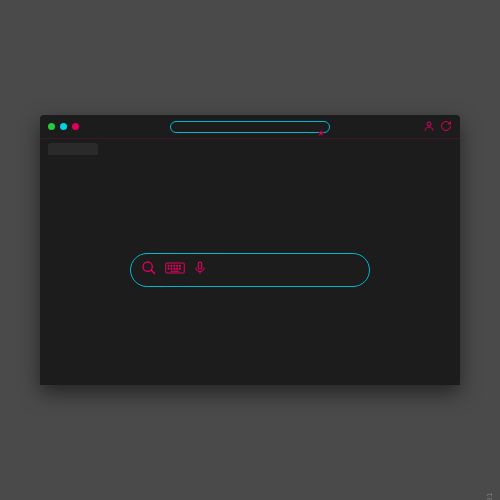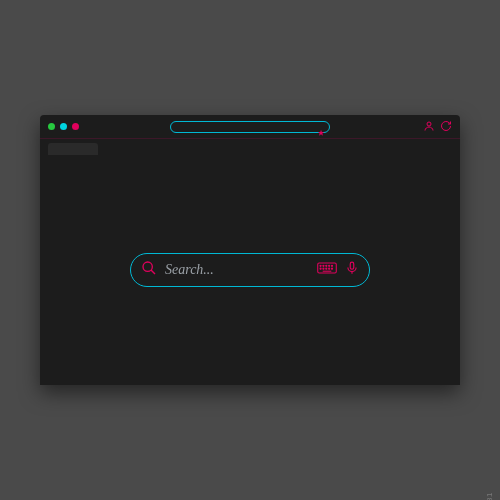--- a/index.html
+++ b/index.html
@@ -159,21 +159,20 @@
   </div>
 
   <div class="content-area">
     <div class="search-bar">
       <span class="search-icon">
         <svg viewBox="0 0 24 24" fill="none" stroke="#e0005c" stroke-width="2">
             <circle cx="10" cy="10" r="7"></circle>
             <line x1="21" y1="21" x2="15" y2="15"></line>
           </svg>
       </span>
-      <span class="search-text">Search...</span>
       <span class="keyboard-icon">
         <svg viewBox="0 0 28 16" fill="none" stroke="#e0005c" stroke-width="1.5">
           <rect x="1" y="1" width="26" height="14" rx="2"></rect>
           <circle cx="5" cy="5" r="0.8" fill="#e0005c"></circle>
             <circle cx="9" cy="5" r="0.8" fill="#e0005c"></circle>
             <circle cx="13" cy="5" r="0.8" fill="#e0005c"></circle>
             <circle cx="17" cy="5" r="0.8" fill="#e0005c"></circle>
             <circle cx="21" cy="5" r="0.8" fill="#e0005c"></circle>
           <circle cx="5" cy="9" r="0.8" fill="#e0005c"></circle>
             <circle cx="9" cy="9" r="0.8" fill="#e0005c"></circle>

